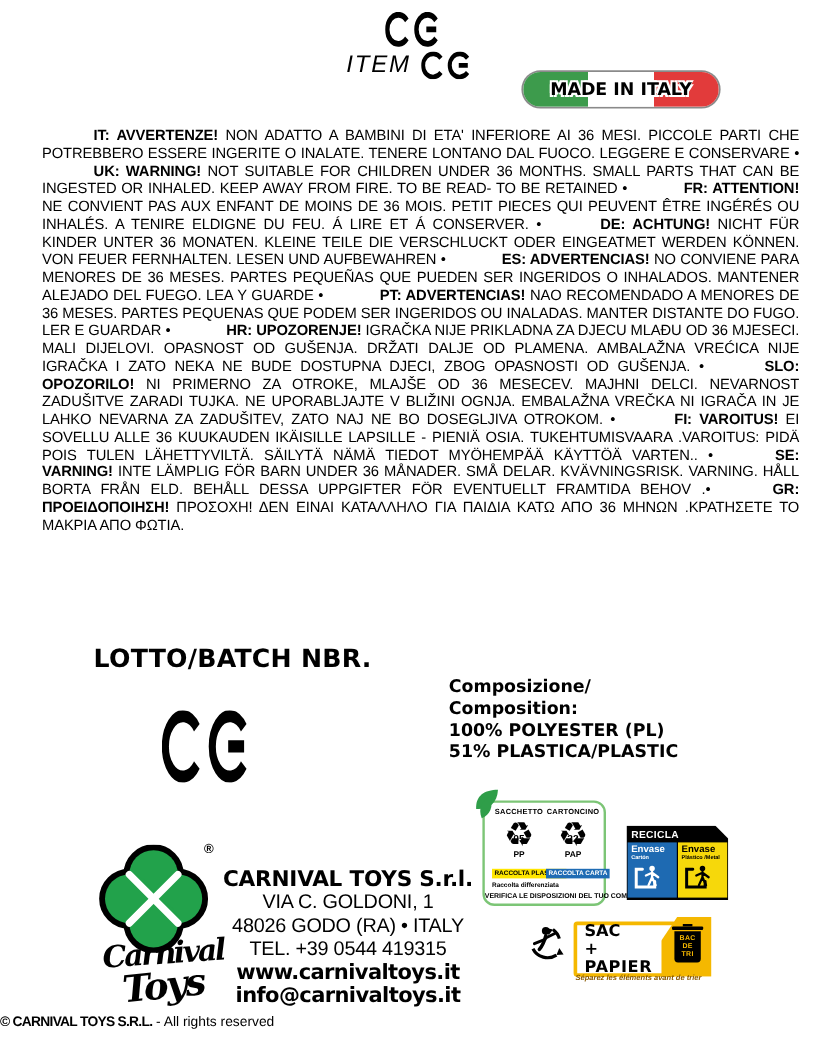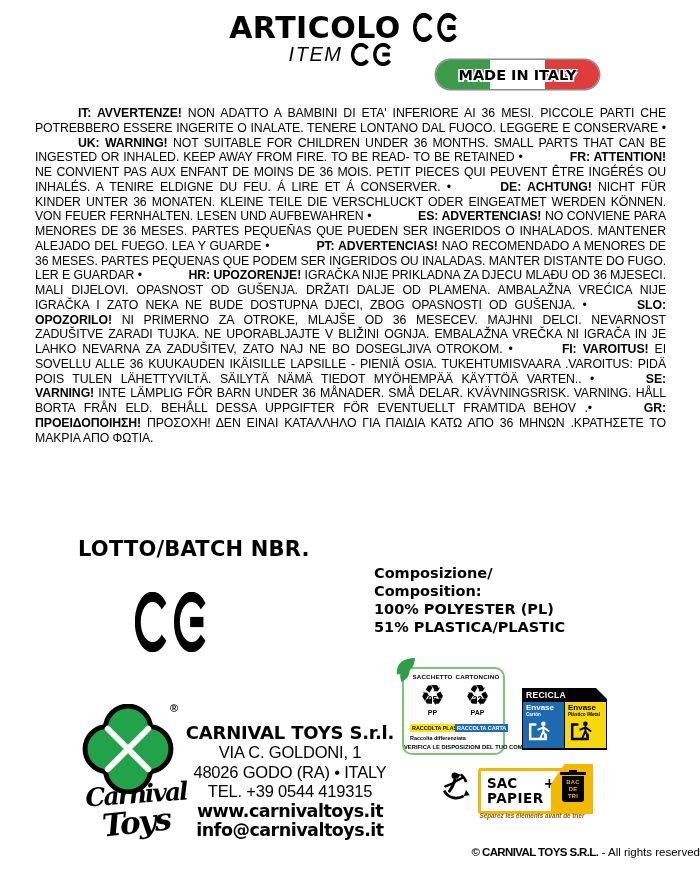--- a/index.html
+++ b/index.html
@@ -82,43 +82,42 @@
   .address{position:absolute;left:185px;top:722px;width:210px;text-align:center;letter-spacing:-.2px;}
   .addr-name{font-family:"DejaVu Sans","Liberation Sans",sans-serif;font-weight:bold;font-size:18px;line-height:21px;}
   .addr-line{font-size:16.5px;line-height:19.5px;}
   .addr-bold{font-family:"DejaVu Sans","Liberation Sans",sans-serif;font-weight:bold;font-size:17.5px;line-height:19.5px;letter-spacing:-.5px;}
 
   
   .triman{position:absolute;left:437px;top:768px;}
   .sacbox{position:absolute;left:478px;top:768px;width:68px;height:38px;background:#fff;
        border:3px solid #f5b800;border-radius:3px;display:flex;flex-direction:column;justify-content:center;
        padding:1px 6px;box-sizing:content-box;}
-  .sac-l1{display:flex;justify-content:space-between;font-family:"DejaVu Sans",sans-serif;font-weight:bold;font-size:13.5px;line-height:15px;}
+  .sac-l1{display:flex;justify-content:center;font-family:"DejaVu Sans",sans-serif;font-weight:bold;font-size:13.5px;line-height:15px;flex-direction:column;}
   .sac-l2{font-family:"DejaVu Sans",sans-serif;font-weight:bold;font-size:13.5px;line-height:15px;letter-spacing:.5px;}
   .sacbanner{position:absolute;left:551px;top:764px;width:42px;height:50px;background:#f5b800;
        clip-path:polygon(32% 0,100% 0,100% 100%,0 100%,0 40%);}
   .bin{position:absolute;left:11px;top:6px;width:22px;}
   .bin-handle{width:8px;height:2px;background:#000;margin:0 auto;}
   .bin-lid{height:3px;background:#000;margin:0 -2px;border-radius:1px;}
   .bin-body{background:#000;border-radius:0 0 3px 3px;margin-top:1px;padding:2.5px 0;text-align:center;}
   .bin-line{color:#f5b800;font-size:5.8px;font-weight:bold;line-height:7px;letter-spacing:.3px;}
   .sac-note{position:absolute;left:468px;top:812px;width:128px;text-align:center;
        font-size:6.3px;font-weight:bold;font-style:italic;color:#8a5a00;}
 
   
-  .footer{position:absolute;left:0;right:0;top:846px;text-align:right;font-size:11.5px;}
+  .footer{position:absolute;left:0;right:0;top:846px;text-align:left;font-size:11.5px;}
   .footer b{font-family:"Liberation Sans",sans-serif;font-weight:bold;letter-spacing:-.6px;}
 </style>
 </head>
 <body>
 
 <div class="page">
 
   <div class="hdr-row hdr-title">
-    <span class="title">ARTICOLO</span>
     <svg class="ce" width="46" height="29" viewBox="0 0 212 100" preserveAspectRatio="none">
       <path d="M83.1 24.1 A42 42 0 1 0 83.1 75.9" fill="none" stroke="#000" stroke-width="17"></path>
       <path d="M195.1 24.1 A42 42 0 1 0 195.1 75.9" fill="none" stroke="#000" stroke-width="17"></path>
       <line x1="158" y1="50" x2="196" y2="50" stroke="#000" stroke-width="17"></line>
     </svg>
   </div>
   <div class="hdr-row hdr-sub">
     <span class="subtitle">ITEM</span>
     <svg class="ce" width="42" height="23" viewBox="0 0 212 100" preserveAspectRatio="none">
       <path d="M83.1 24.1 A42 42 0 1 0 83.1 75.9" fill="none" stroke="#000" stroke-width="17"></path>

